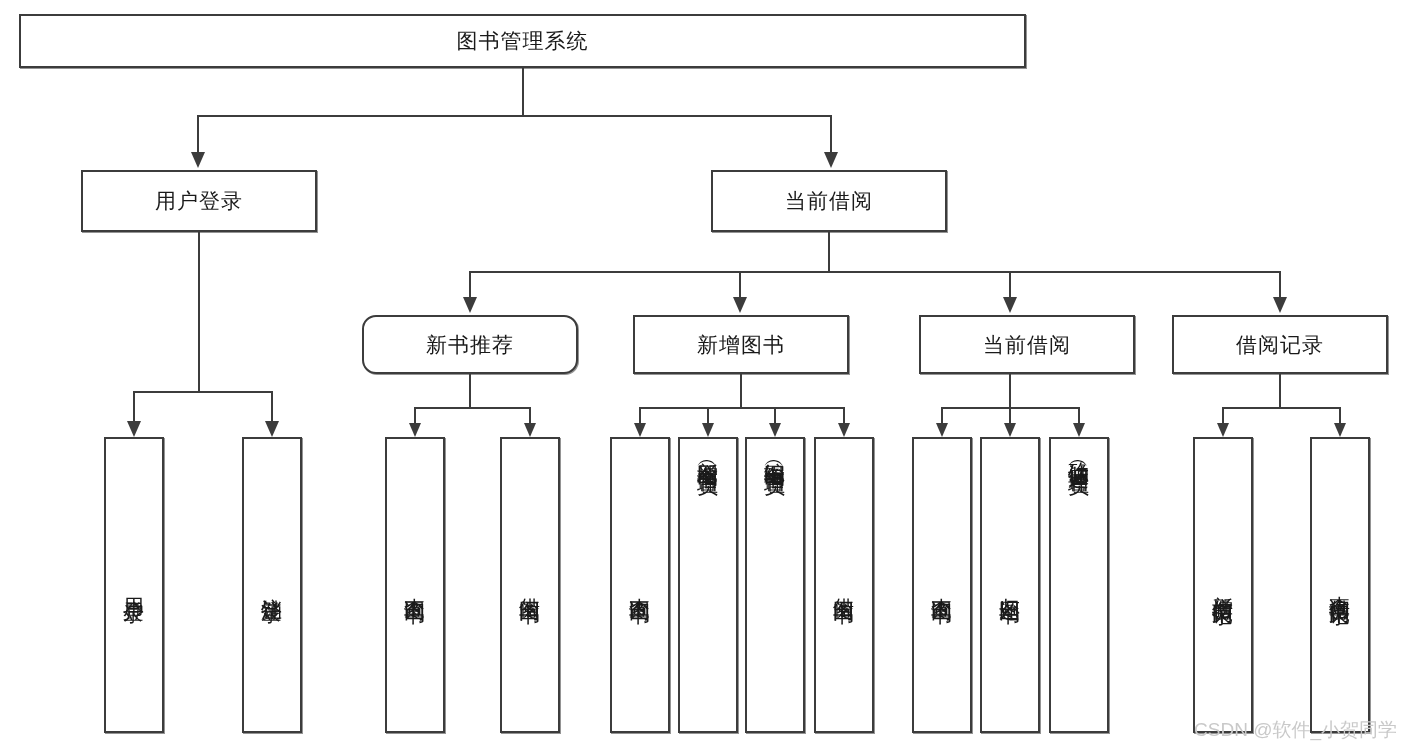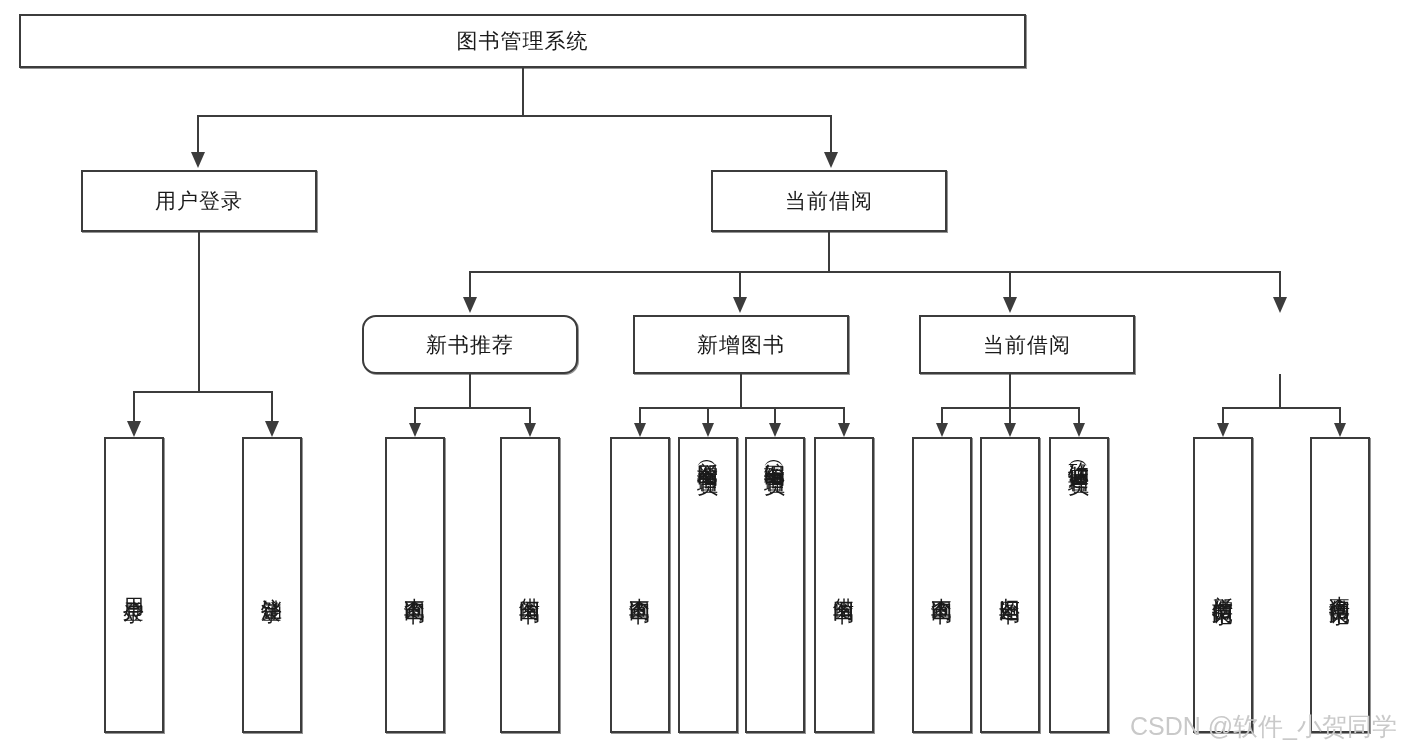--- a/index.html
+++ b/index.html
@@ -73,21 +73,21 @@
   .arrow.small {
     border-left-width: 6px;
     border-right-width: 6px;
     border-top-width: 14px;
   }
   
   #watermark {
     position: absolute;
     right: 8px;
     bottom: 4px;
-    font-size: 25px;
+    font-size: 19px;
     color: #c9c9c9;
     white-space: nowrap;
     user-select: none;
   }
 </style>
 </head>
 <body>
 
 <div id="canvas">
 
@@ -130,20 +130,23 @@
 
   <div class="node node-h" style="left:362px; top:315px; width:216px; height:59px;border-radius:14px;">
     <span class="label">新书推荐</span>
   </div>
   <div class="node node-h" style="left:633px; top:315px; width:216px; height:59px;">
     <span class="label">新增图书</span>
   </div>
   <div class="node node-h" style="left:902px; top:315px; width:216px; height:59px;margin-left:17px;">
     <span class="label">当前借阅</span>
   </div>
+  <div class="node node-h" style="left:1172px; top:315px; width:216px; height:59px;">
+    <span class="label">借阅记录</span>
+  </div>
 
   <div class="ln ln-v" style="left:469px; top:374px; width:2px; height:34px;"></div>
   <div class="ln ln-h" style="left:414px; top:407px; width:117px; height:2px;"></div>
   <div class="ln ln-v" style="left:414px; top:407px; width:2px; height:18px;"></div>
   <div class="arrow small" style="left:409px; top:423px;"></div>
   <div class="ln ln-v" style="left:529px; top:407px; width:2px; height:18px;"></div>
   <div class="arrow small" style="left:524px; top:423px;"></div>
 
   <div class="ln ln-v" style="left:740px; top:374px; width:2px; height:34px;"></div>
   <div class="ln ln-h" style="left:639px; top:407px; width:206px; height:2px;"></div>

